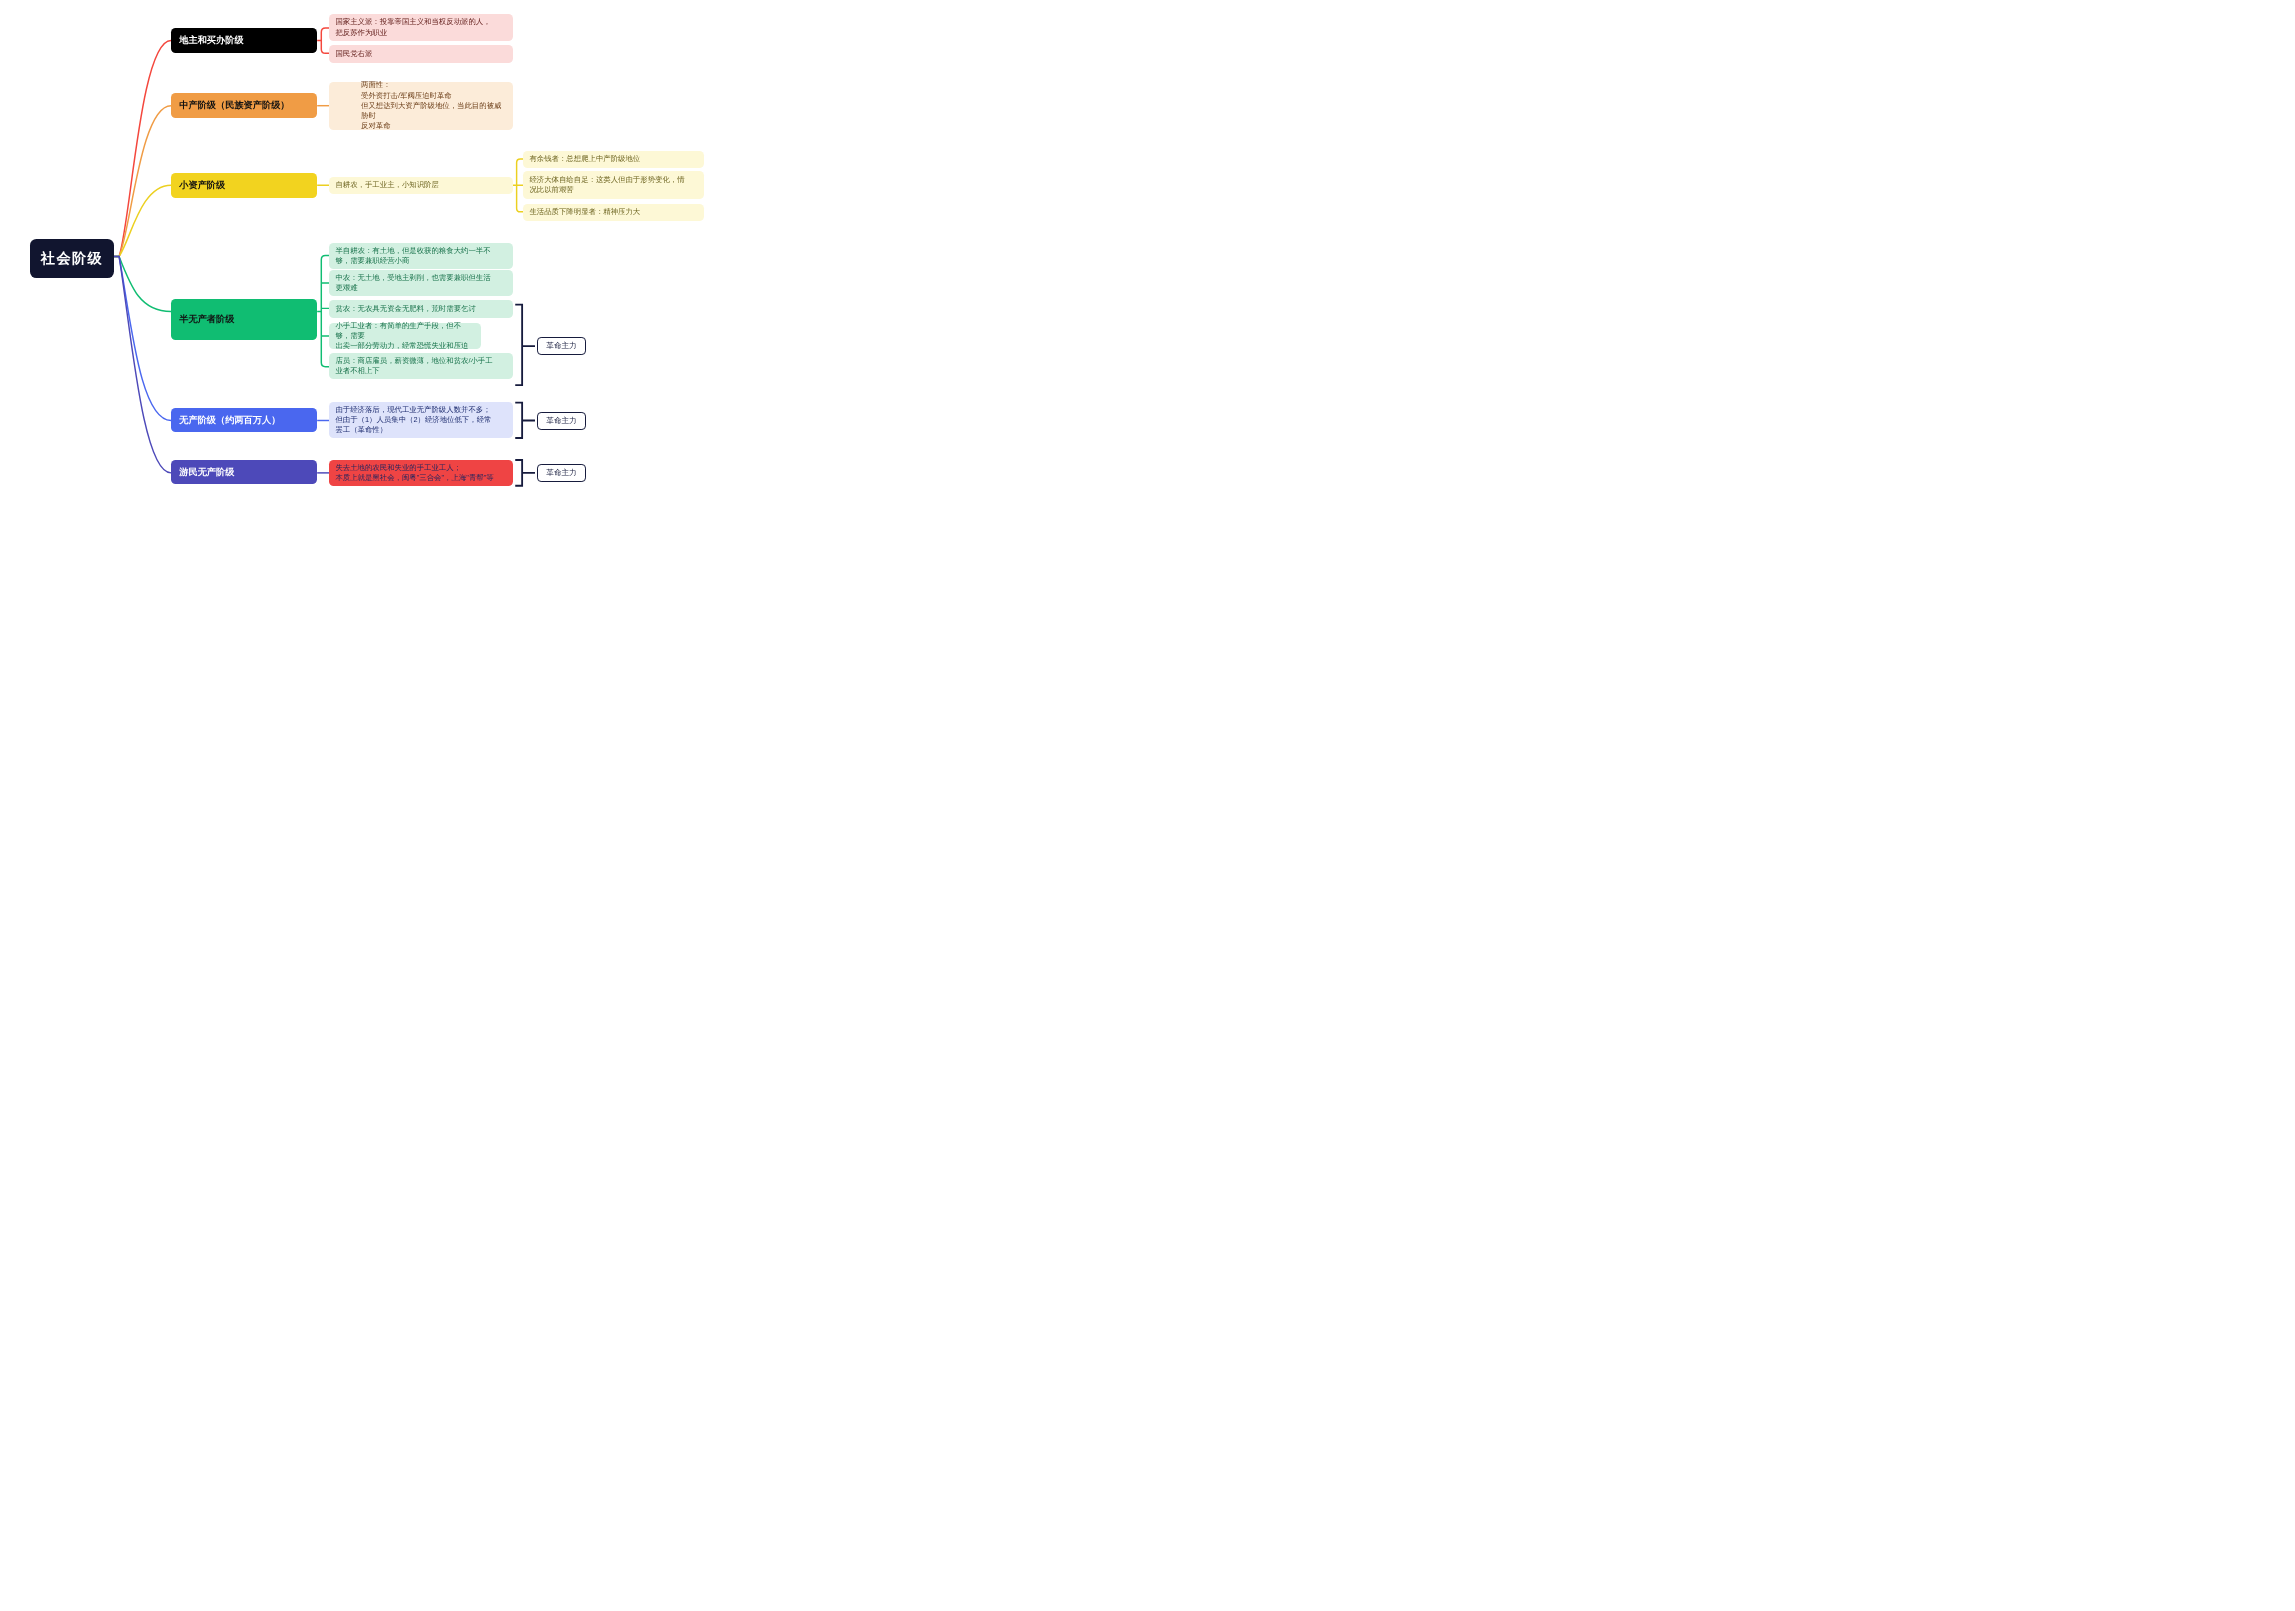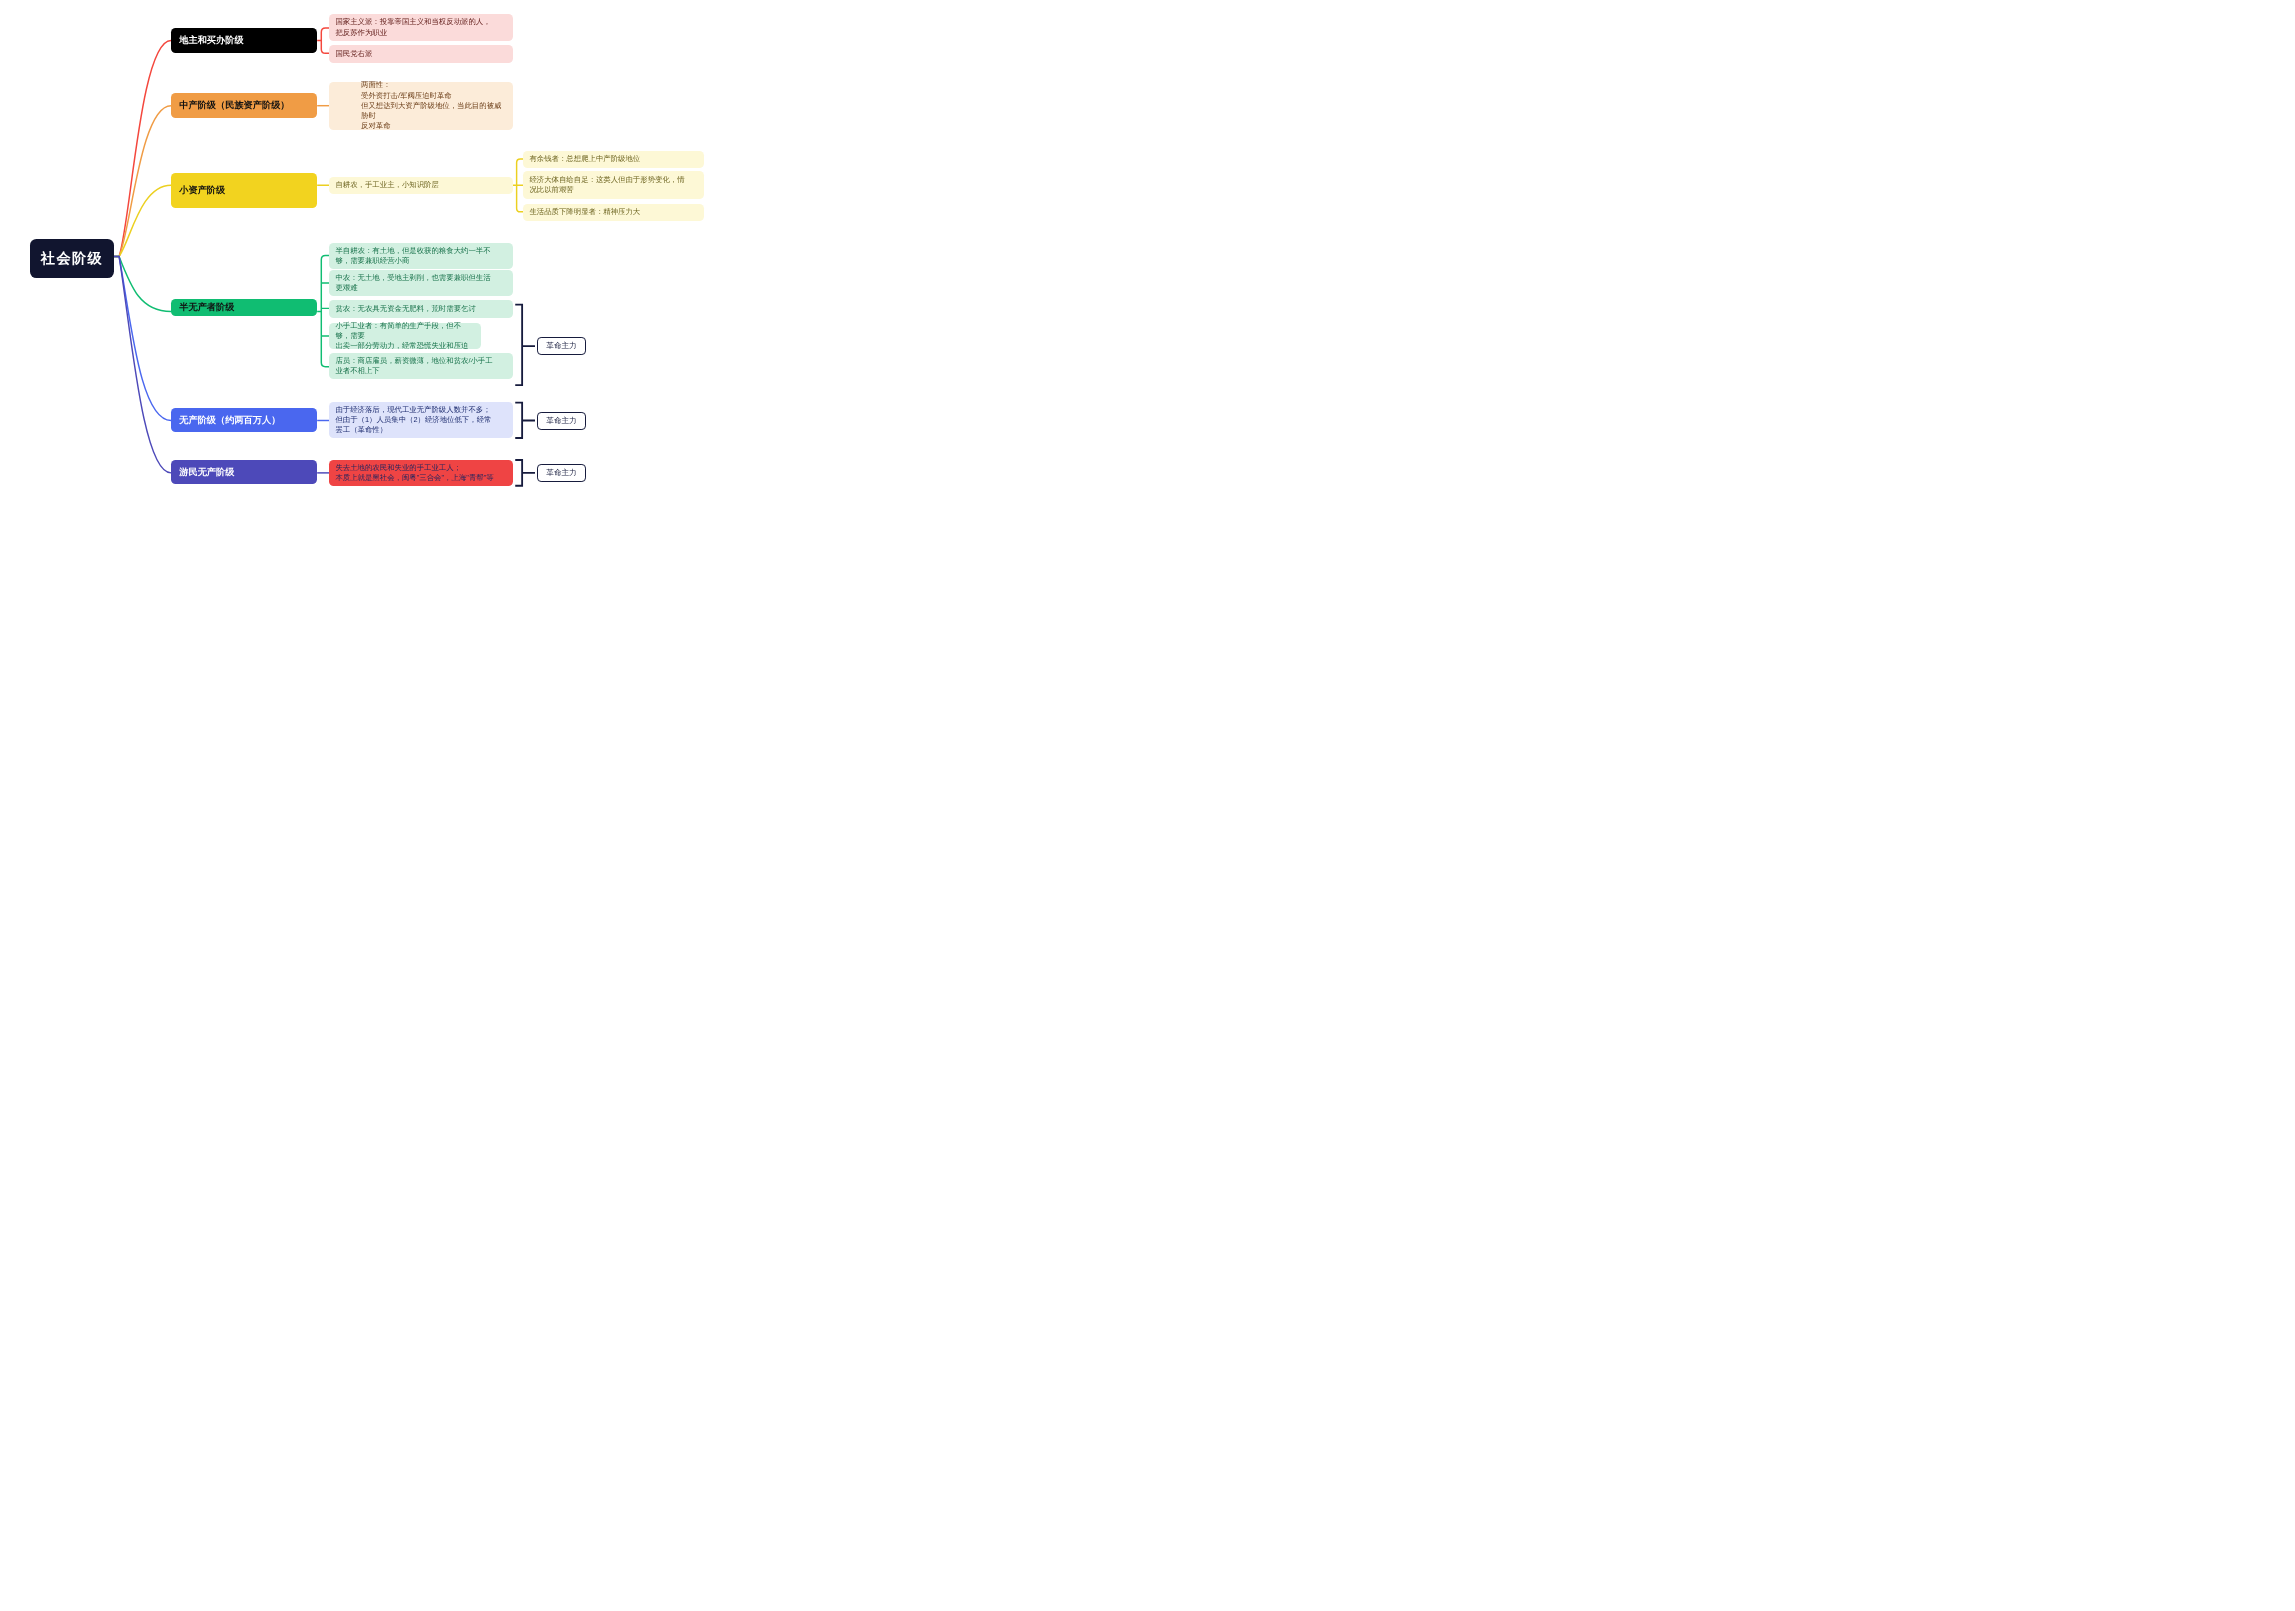--- a/index.html
+++ b/index.html
@@ -86,22 +86,22 @@
 
     <path class="s-navy" d="M1121 663 H1136 V838 H1121 M1136 753 H1164"></path>
     <path class="s-navy" d="M1121 876 H1136 V953 H1121 M1136 915 H1164"></path>
     <path class="s-navy" d="M1121 1001 H1136 V1057 H1121 M1136 1029 H1164"></path>
   </svg>
 
   <div class="node root" style="left:7px;top:239px;width:84px;height:39px;margin-left:23px;">社会阶级</div>
 
   <div class="node label lbl-red" style="left:171px;top:28px;width:146px;height:25px;">地主和买办阶级</div>
   <div class="node label lbl-orange" style="left:171px;top:93px;width:146px;height:25px;text-align:center;">中产阶级（民族资产阶级）</div>
-  <div class="node label lbl-yellow" style="left:171px;top:173px;width:146px;height:35px;">小资产阶级</div>
-  <div class="node label lbl-green" style="left:171px;top:299px;width:146px;height:17px;">半无产者阶级</div>
+  <div class="node label lbl-yellow" style="left:171px;top:173px;width:146px;height:25px;">小资产阶级</div>
+  <div class="node label lbl-green" style="left:171px;top:299px;width:146px;height:41px;">半无产者阶级</div>
   <div class="node label lbl-blue" style="left:171px;top:408px;width:146px;height:24px;">无产阶级（约两百万人）</div>
   <div class="node label lbl-indigo" style="left:171px;top:460px;width:146px;height:24px;">游民无产阶级</div>
 
   <div class="node child ch-pink" style="left:329px;top:14.2px;width:184px;height:27px;">国家主义派：投靠帝国主义和当权反动派的人，
 把反苏作为职业</div>
   <div class="node child ch-pink" style="left:329px;top:45px;width:184px;height:17.5px;">国民党右派</div>
 
   <div class="node child ch-peach" style="left:329px;top:82px;width:184px;height:48px;padding-left:32px;">两面性：
 受外资打击/军阀压迫时革命
 但又想达到大资产阶级地位，当此目的被威胁时

